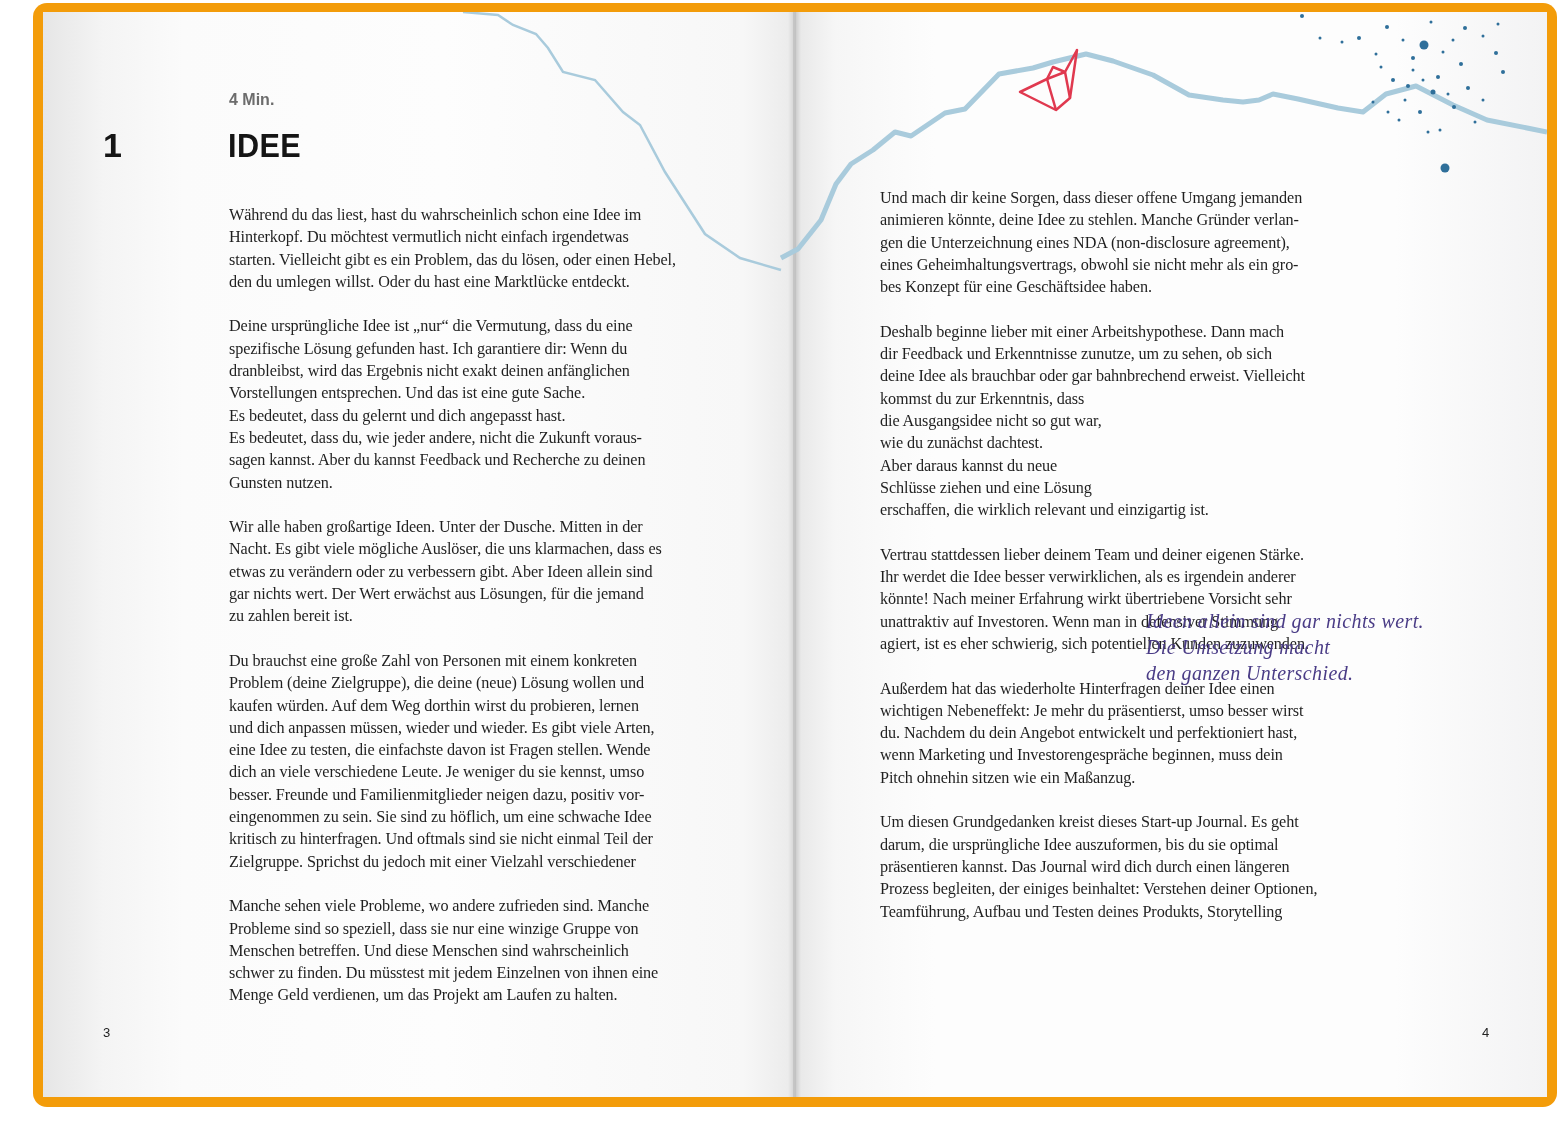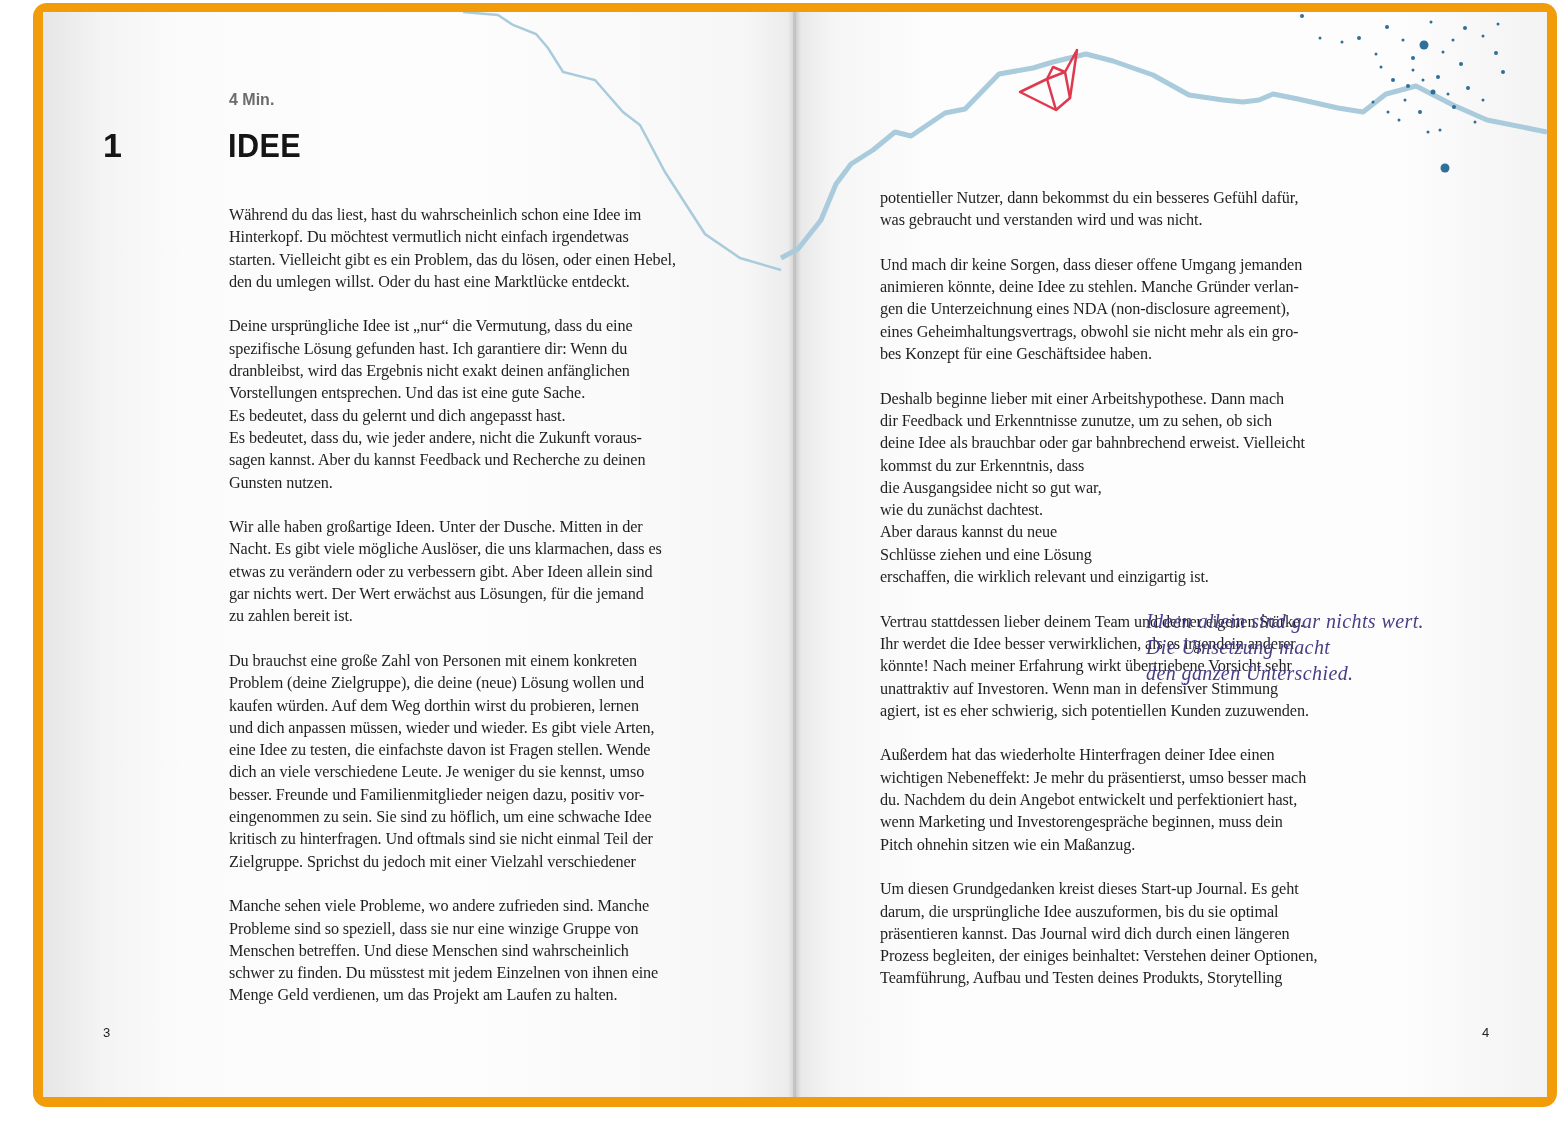--- a/index.html
+++ b/index.html
@@ -127,43 +127,41 @@
 kritisch zu hinterfragen. Und oftmals sind sie nicht einmal Teil der
 Zielgruppe. Sprichst du jedoch mit einer Vielzahl verschiedener</p>
     <p>Manche sehen viele Probleme, wo andere zufrieden sind. Manche
 Probleme sind so speziell, dass sie nur eine winzige Gruppe von
 Menschen betreffen. Und diese Menschen sind wahrscheinlich
 schwer zu finden. Du müsstest mit jedem Einzelnen von ihnen eine
 Menge Geld verdienen, um das Projekt am Laufen zu halten.</p>
   </div>
 
   <div class="txt" style="left:837px; top:175px; width:520px;">
-    <p>potentieller Nutzer, dann bekommst du ein besseres Gefühl dafür,
-was gebraucht und verstanden wird und was nicht.</p>
     <p>Und mach dir keine Sorgen, dass dieser offene Umgang jemanden
 animieren könnte, deine Idee zu stehlen. Manche Gründer verlan-
 gen die Unterzeichnung eines NDA (non-disclosure agreement),
 eines Geheimhaltungsvertrags, obwohl sie nicht mehr als ein gro-
 bes Konzept für eine Geschäftsidee haben.</p>
     <p>Deshalb beginne lieber mit einer Arbeitshypothese. Dann mach
 dir Feedback und Erkenntnisse zunutze, um zu sehen, ob sich
 deine Idee als brauchbar oder gar bahnbrechend erweist. Vielleicht
 kommst du zur Erkenntnis, dass
 die Ausgangsidee nicht so gut war,
 wie du zunächst dachtest.
 Aber daraus kannst du neue
 Schlüsse ziehen und eine Lösung
 erschaffen, die wirklich relevant und einzigartig ist.</p>
     <p>Vertrau stattdessen lieber deinem Team und deiner eigenen Stärke.
 Ihr werdet die Idee besser verwirklichen, als es irgendein anderer
 könnte! Nach meiner Erfahrung wirkt übertriebene Vorsicht sehr
 unattraktiv auf Investoren. Wenn man in defensiver Stimmung
 agiert, ist es eher schwierig, sich potentiellen Kunden zuzuwenden.</p>
     <p>Außerdem hat das wiederholte Hinterfragen deiner Idee einen
-wichtigen Nebeneffekt: Je mehr du präsentierst, umso besser mach
+wichtigen Nebeneffekt: Je mehr du präsentierst, umso besser wirst
 du. Nachdem du dein Angebot entwickelt und perfektioniert hast,
 wenn Marketing und Investorengespräche beginnen, muss dein
 Pitch ohnehin sitzen wie ein Maßanzug.</p>
     <p>Um diesen Grundgedanken kreist dieses Start-up Journal. Es geht
 darum, die ursprüngliche Idee auszuformen, bis du sie optimal
 präsentieren kannst. Das Journal wird dich durch einen längeren
 Prozess begleiten, der einiges beinhaltet: Verstehen deiner Optionen,
 Teamführung, Aufbau und Testen deines Produkts, Storytelling</p>
   </div>
 

